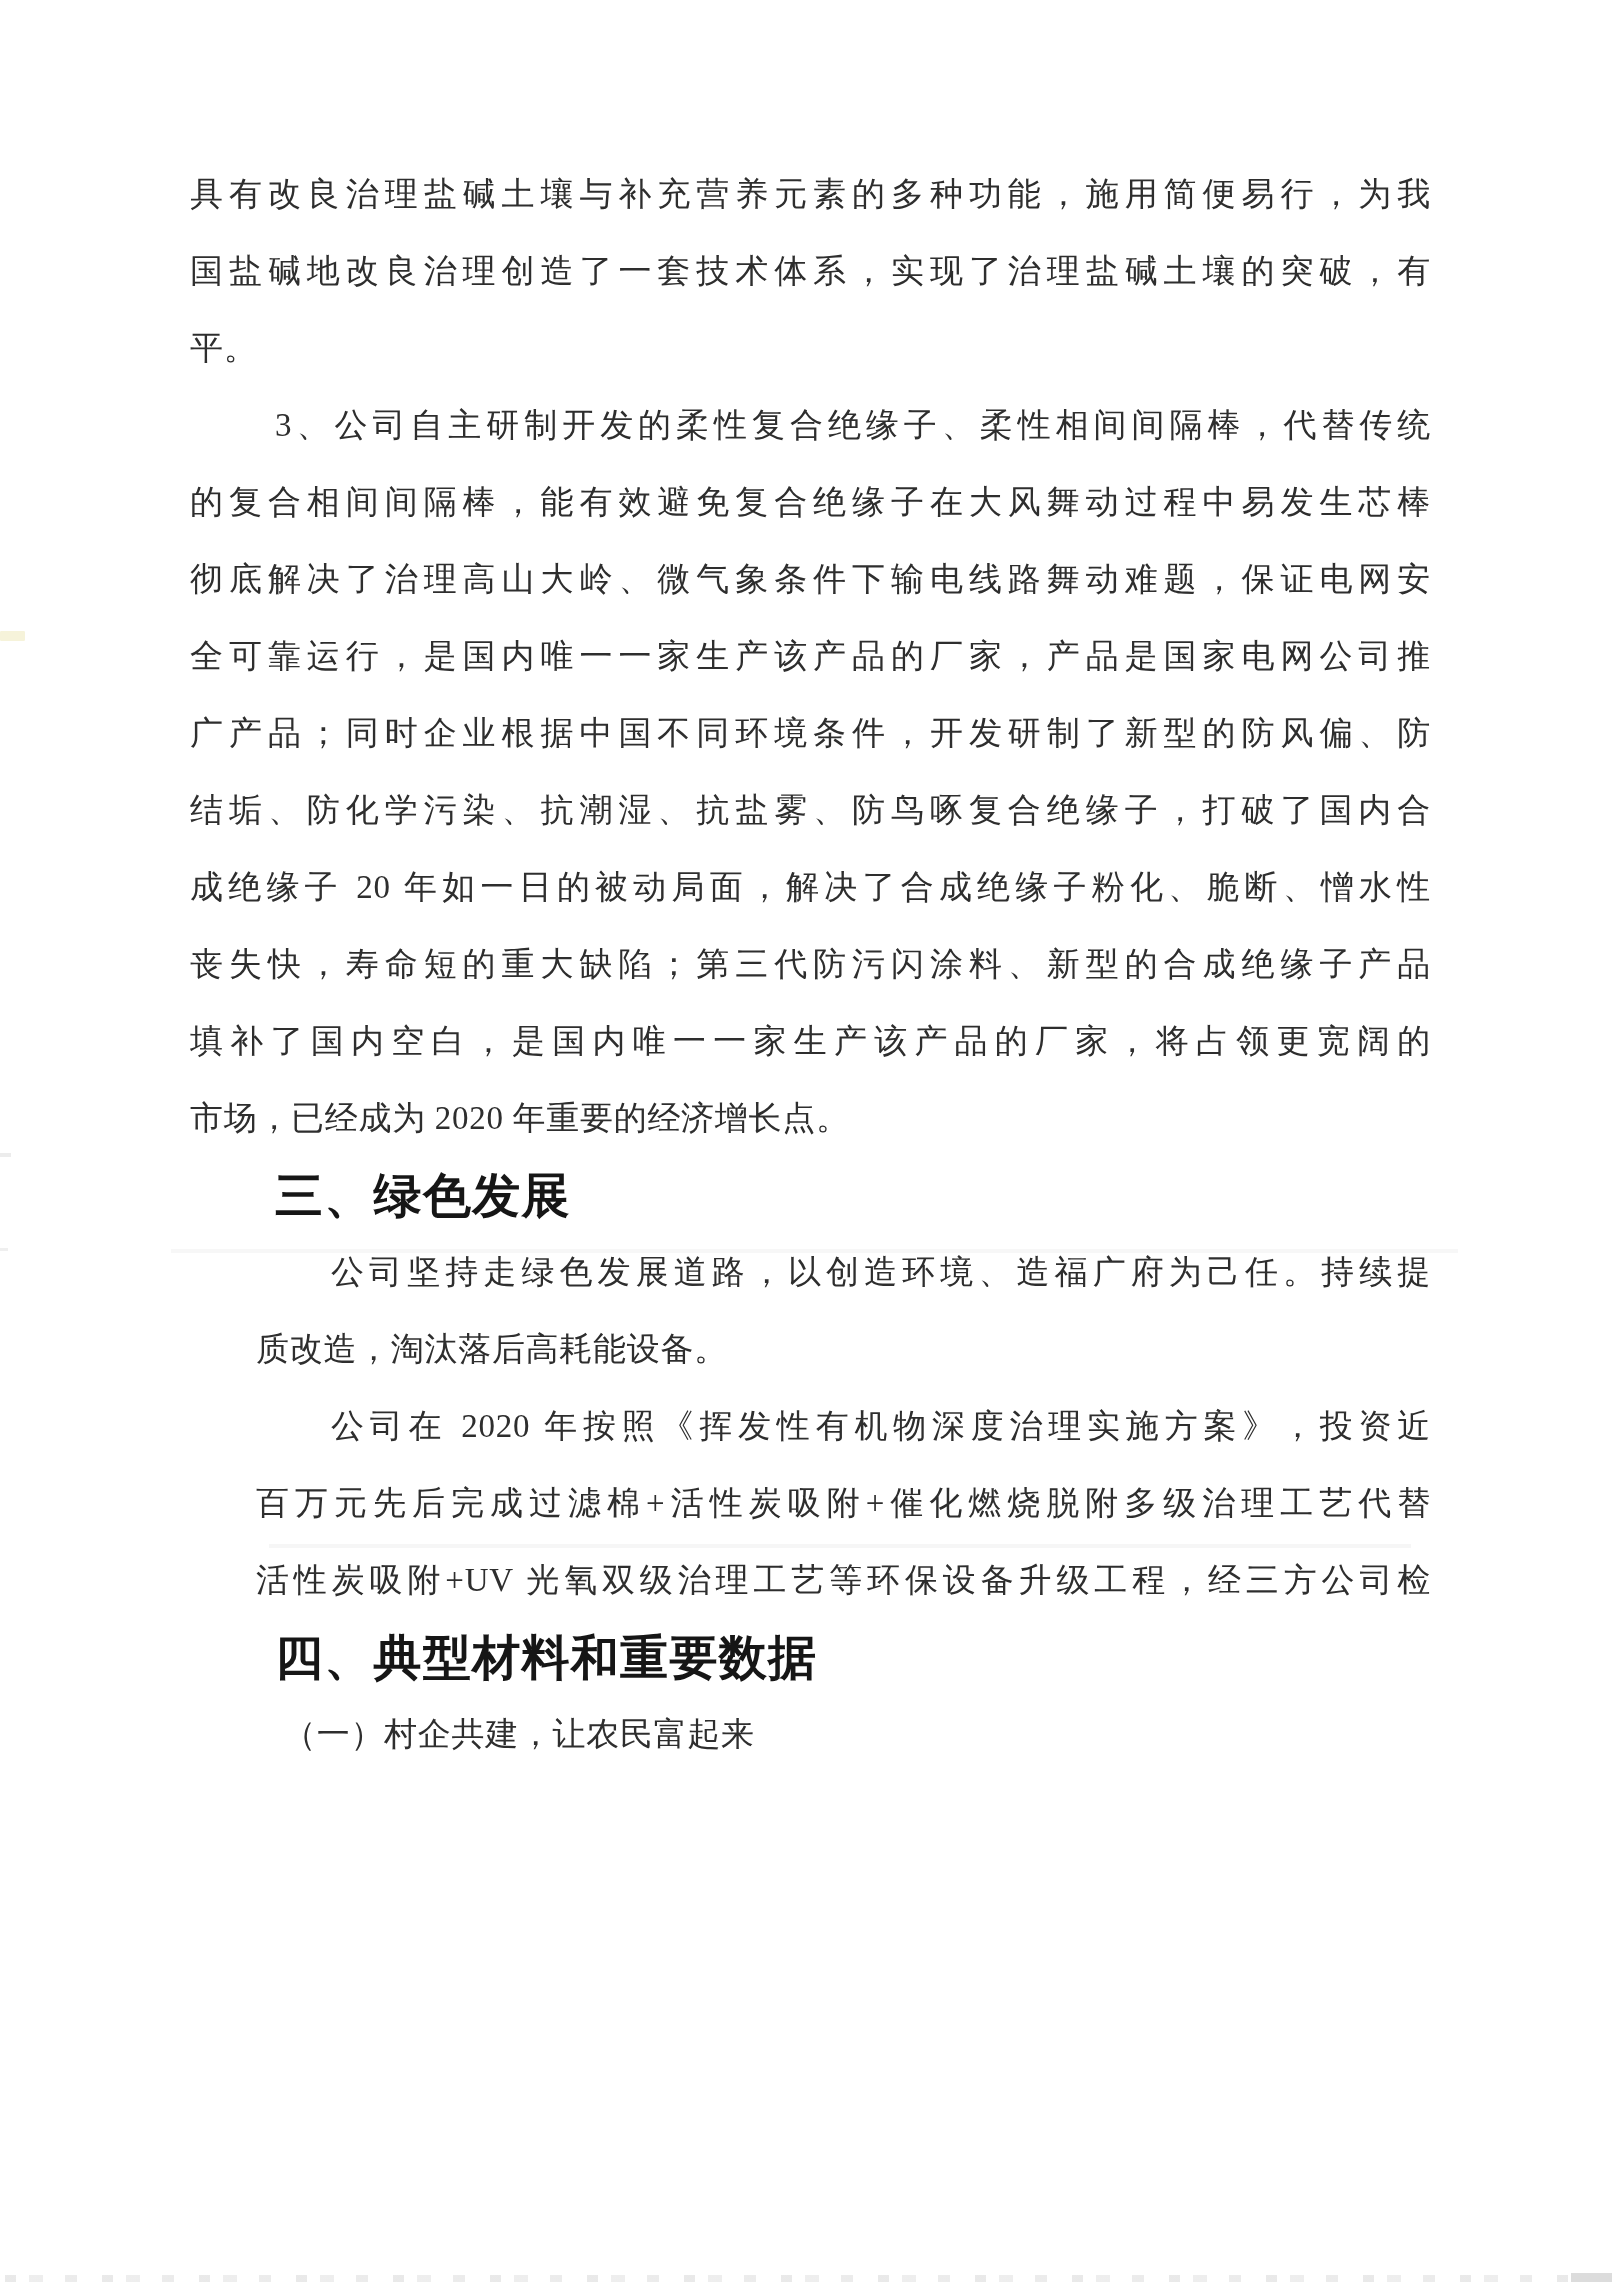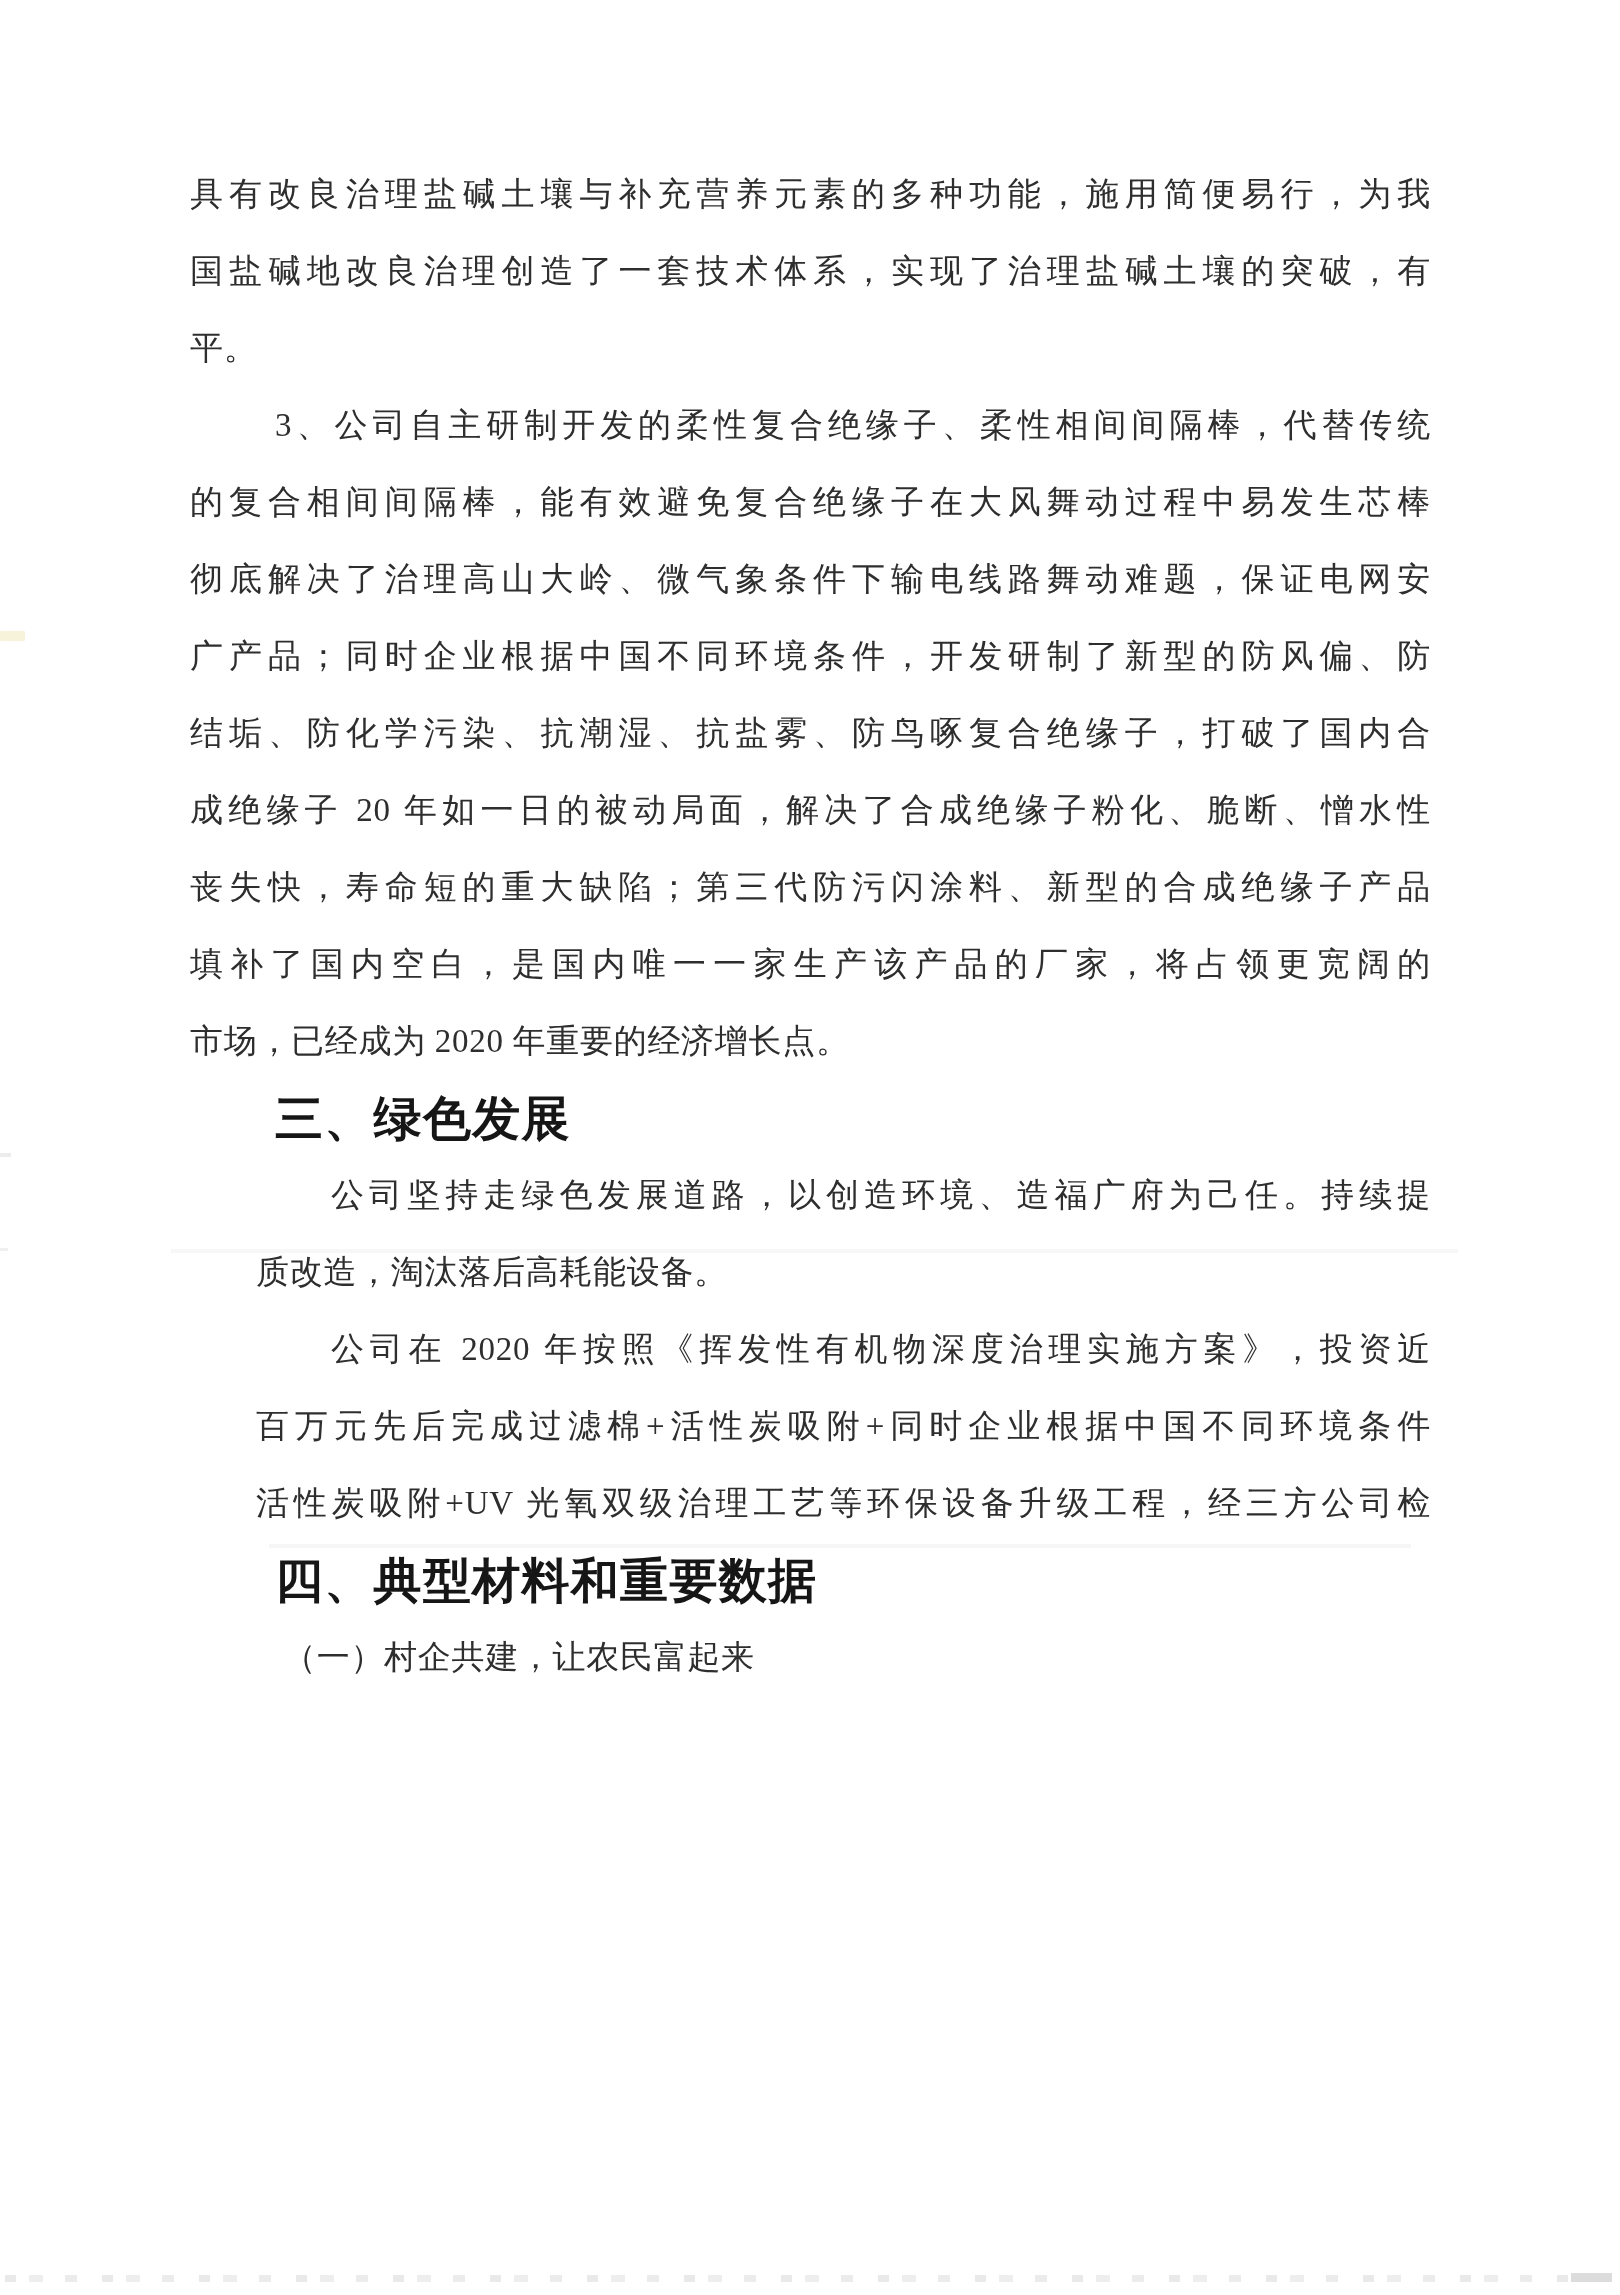--- a/index.html
+++ b/index.html
@@ -80,34 +80,35 @@
 
   <div class="text-block">
 
     <div class="l j">具有改良治理盐碱土壤与补充营养元素的多种功能，施用简便易行，为我</div>
     <div class="l j">国盐碱地改良治理创造了一套技术体系，实现了治理盐碱土壤的突破，有</div>
     <div class="l">平。</div>
 
     <div class="l j ind2">3、公司自主研制开发的柔性复合绝缘子、柔性相间间隔棒，代替传统</div>
     <div class="l j">的复合相间间隔棒，能有效避免复合绝缘子在大风舞动过程中易发生芯棒</div>
     <div class="l j">彻底解决了治理高山大岭、微气象条件下输电线路舞动难题，保证电网安</div>
+    <div class="l j">全可靠运行，是国内唯一一家生产该产品的厂家，产品是国家电网公司推</div>
     <div class="l j">广产品；同时企业根据中国不同环境条件，开发研制了新型的防风偏、防</div>
     <div class="l j">结垢、防化学污染、抗潮湿、抗盐雾、防鸟啄复合绝缘子，打破了国内合</div>
     <div class="l j">成绝缘子 20 年如一日的被动局面，解决了合成绝缘子粉化、脆断、憎水性</div>
     <div class="l j">丧失快，寿命短的重大缺陷；第三代防污闪涂料、新型的合成绝缘子产品</div>
     <div class="l j">填补了国内空白，是国内唯一一家生产该产品的厂家，将占领更宽阔的</div>
     <div class="l">市场，已经成为 2020 年重要的经济增长点。</div>
 
     <div class="l h">三、绿色发展</div>
 
     <div class="l j sec ind1">公司坚持走绿色发展道路，以创造环境、造福广府为己任。持续提</div>
     <div class="l sec">质改造，淘汰落后高耗能设备。</div>
 
     <div class="l j sec ind1">公司在 2020 年按照《挥发性有机物深度治理实施方案》，投资近</div>
-    <div class="l j sec">百万元先后完成过滤棉+活性炭吸附+同时企业根据中国不同环境条件</div>
+    <div class="l j sec">百万元先后完成过滤棉+活性炭吸附+催化燃烧脱附多级治理工艺代替</div>
     <div class="l j sec">活性炭吸附+UV 光氧双级治理工艺等环保设备升级工程，经三方公司检</div>
 
     <div class="l h">四、典型材料和重要数据</div>
 
     <div class="l p5">（一）村企共建，让农民富起来</div>
   </div>
 
   <div class="artifact yellow-dash"></div>
   <div class="artifact edge-dash-1"></div>
   <div class="artifact edge-dash-2"></div>

